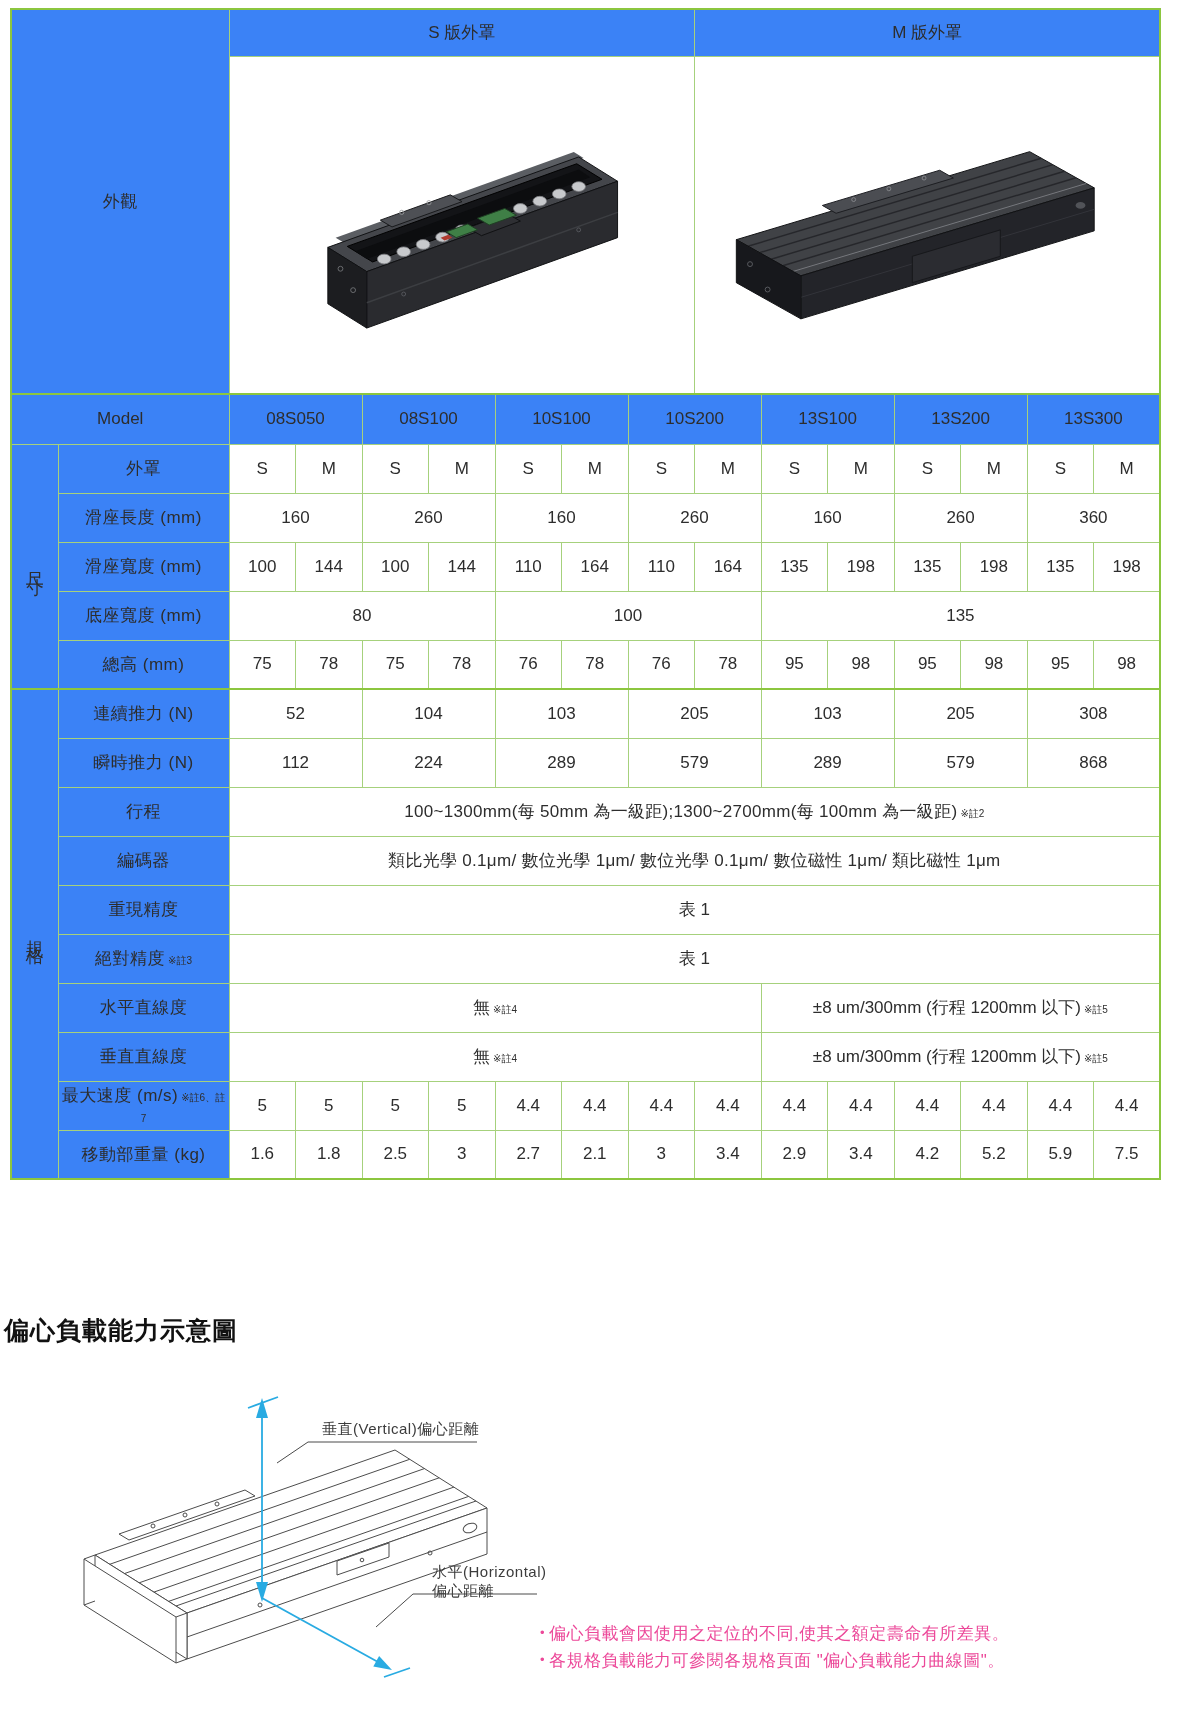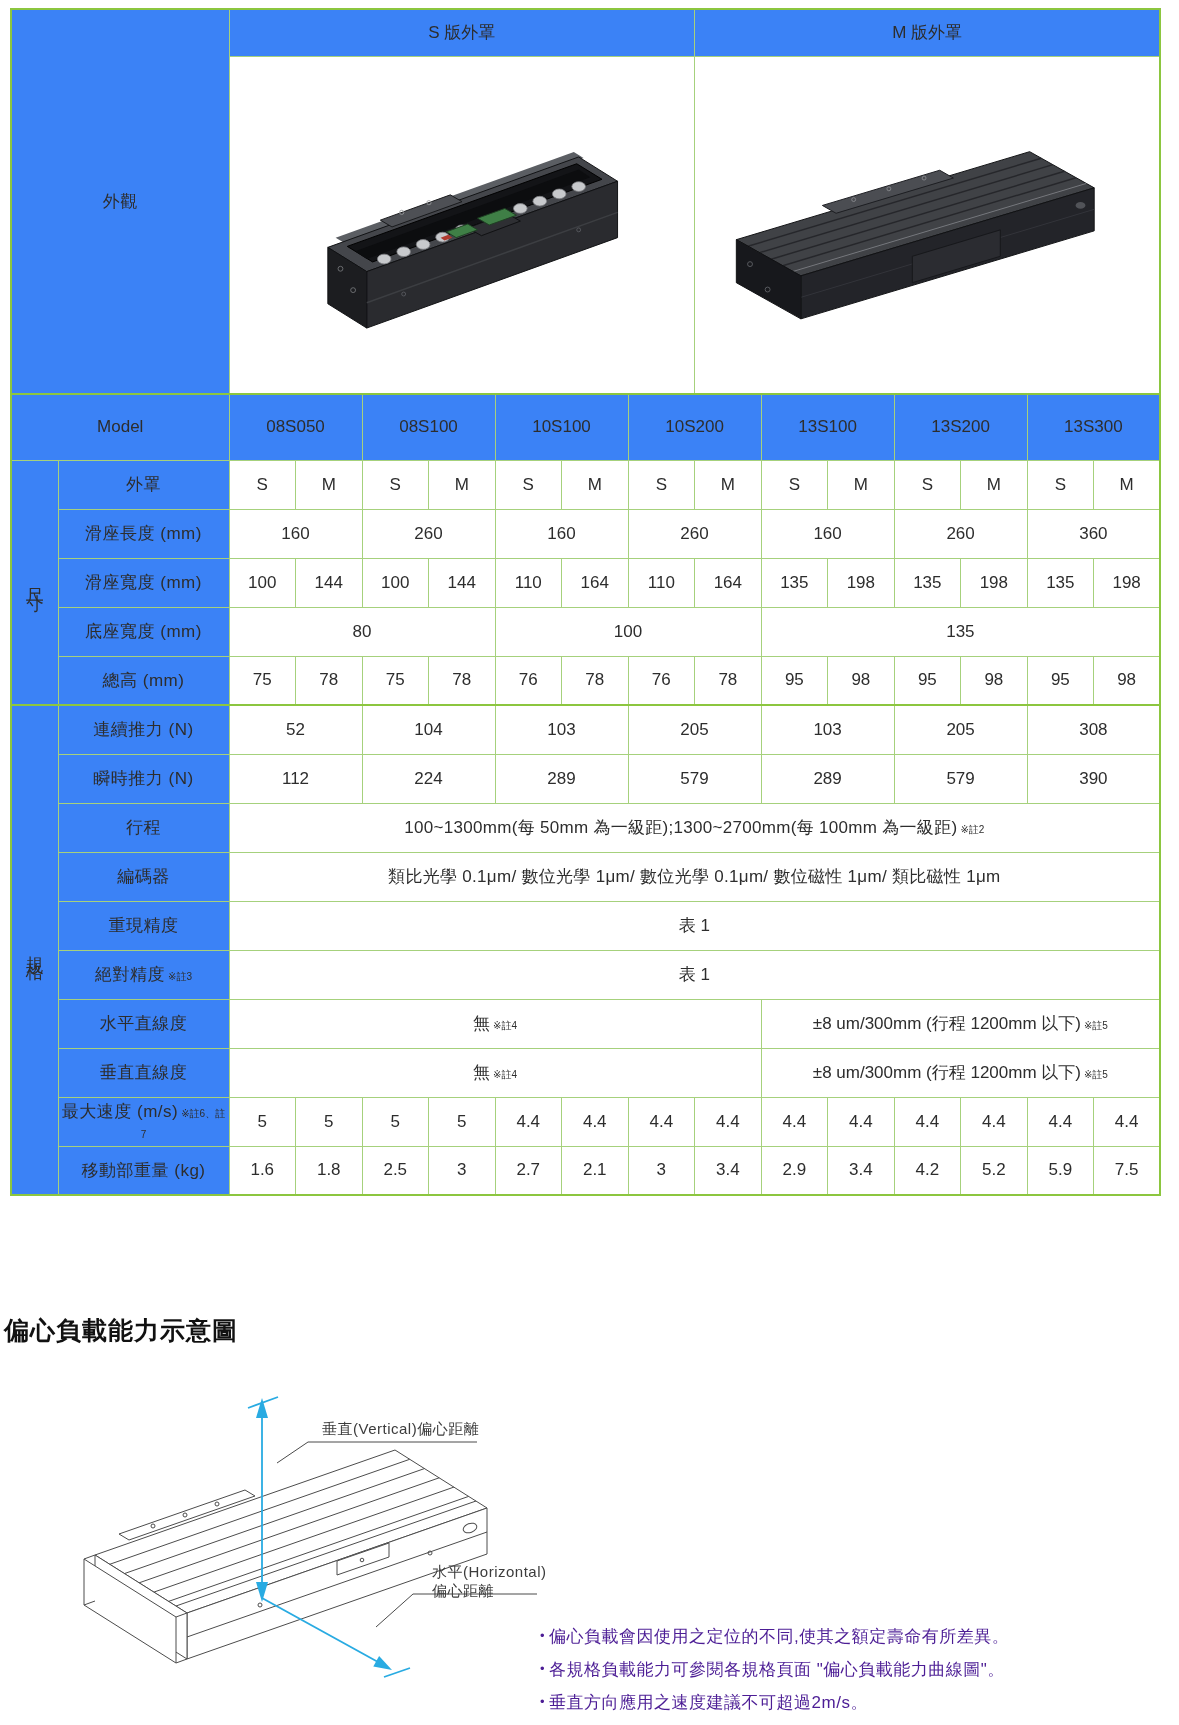--- a/index.html
+++ b/index.html
@@ -17,21 +17,21 @@
     font-size:17px;
   }
   .spec-table td, .spec-table th {
     border:1px solid #a6d17c; text-align:center; vertical-align:middle;
     font-weight:normal; padding:2px; overflow:hidden;
   }
   .g  { background:#3b82f6; }   
   .w  { background:#ffffff; }
   .r-header  { height:47px; }
   .r-photo   { height:338px; }
-  .r-model   { height:66px; }
+  .r-model   { height:50px; }
   .r-data    { height:49px; }
   .r-model td { border-top:2px solid #8cc63f; }
   .sec-split td { border-top:2px solid #8cc63f; }
   .vert {
     writing-mode:vertical-rl; text-orientation:upright;
     margin:0 auto; font-size:18px; letter-spacing:7px; line-height:1;
     display:inline-block;
   }
   .note { font-size:10px; margin-left:3px; letter-spacing:0; }
   .lbl  { letter-spacing:0.5px; }
@@ -43,21 +43,21 @@
   }
   .diagram-svg { position:absolute; left:40px; top:1350px; width:500px; height:340px; }
   .dia-label {
     position:absolute; font-size:15px; color:#3c3c3c; letter-spacing:0.5px;
     white-space:nowrap; line-height:19px;
   }
   #dia-label-vertical   { left:322px; top:1419px;text-align:center; }
   #dia-label-horizontal { left:432px; top:1553px;margin-top:9px; }
   .dia-notes {
     position:absolute; left:540px; top:1621px;
-    font-size:17px; color:#4c1d95; line-height:32px; letter-spacing:0.5px;
+    font-size:17px; color:#ec4899; line-height:26px; letter-spacing:0.5px;
   }
   .dia-note-line { white-space:nowrap; }
   .dia-bullet { font-size:13px; margin-right:4px; position:relative; top:-2px; }
   .photo-wrap { display:flex; align-items:center; justify-content:center; height:100%; }
 </style>
 </head>
 <body>
 
 <table class="spec-table">
   <colgroup>
@@ -233,21 +233,21 @@
   </tr>
 
   <tr class="r-data">
     <td class="g"><span class="lbl">瞬時推力 (N)</span></td>
     <td class="w" colspan="2"><span>112</span></td>
     <td class="w" colspan="2"><span>224</span></td>
     <td class="w" colspan="2"><span>289</span></td>
     <td class="w" colspan="2"><span>579</span></td>
     <td class="w" colspan="2"><span>289</span></td>
     <td class="w" colspan="2"><span>579</span></td>
-    <td class="w" colspan="2"><span>390</span></td>
+    <td class="w" colspan="2"><span>868</span></td>
   </tr>
 
   <tr class="r-data">
     <td class="g"><span class="lbl">行程</span></td>
     <td class="w" colspan="14"><span class="cellmain">100~1300mm(每 50mm 為一級距);1300~2700mm(每 100mm 為一級距)</span><span class="note">※註2</span></td>
   </tr>
 
   <tr class="r-data">
     <td class="g"><span class="lbl">編碼器</span></td>
     <td class="w" colspan="14"><span class="cellmain">類比光學 0.1μm/ 數位光學 1μm/ 數位光學 0.1μm/ 數位磁性 1μm/ 類比磁性 1μm</span></td>
@@ -372,14 +372,13 @@
 
 <div class="dia-label" id="dia-label-vertical">垂直(Vertical)偏心距離</div>
 <div class="dia-label" id="dia-label-horizontal">
   <div>水平(Horizontal)</div>
   <div>偏心距離</div>
 </div>
 
 <div class="dia-notes">
   <div class="dia-note-line"><span class="dia-bullet">•</span><span>偏心負載會因使用之定位的不同,使其之額定壽命有所差異。</span></div>
   <div class="dia-note-line"><span class="dia-bullet">•</span><span>各規格負載能力可參閱各規格頁面 "偏心負載能力曲線圖"。</span></div>
-  <div class="dia-note-line"><span class="dia-bullet">•</span><span>垂直方向應用之速度建議不可超過2m/s。</span></div>
 </div>
 
 </body></html>

